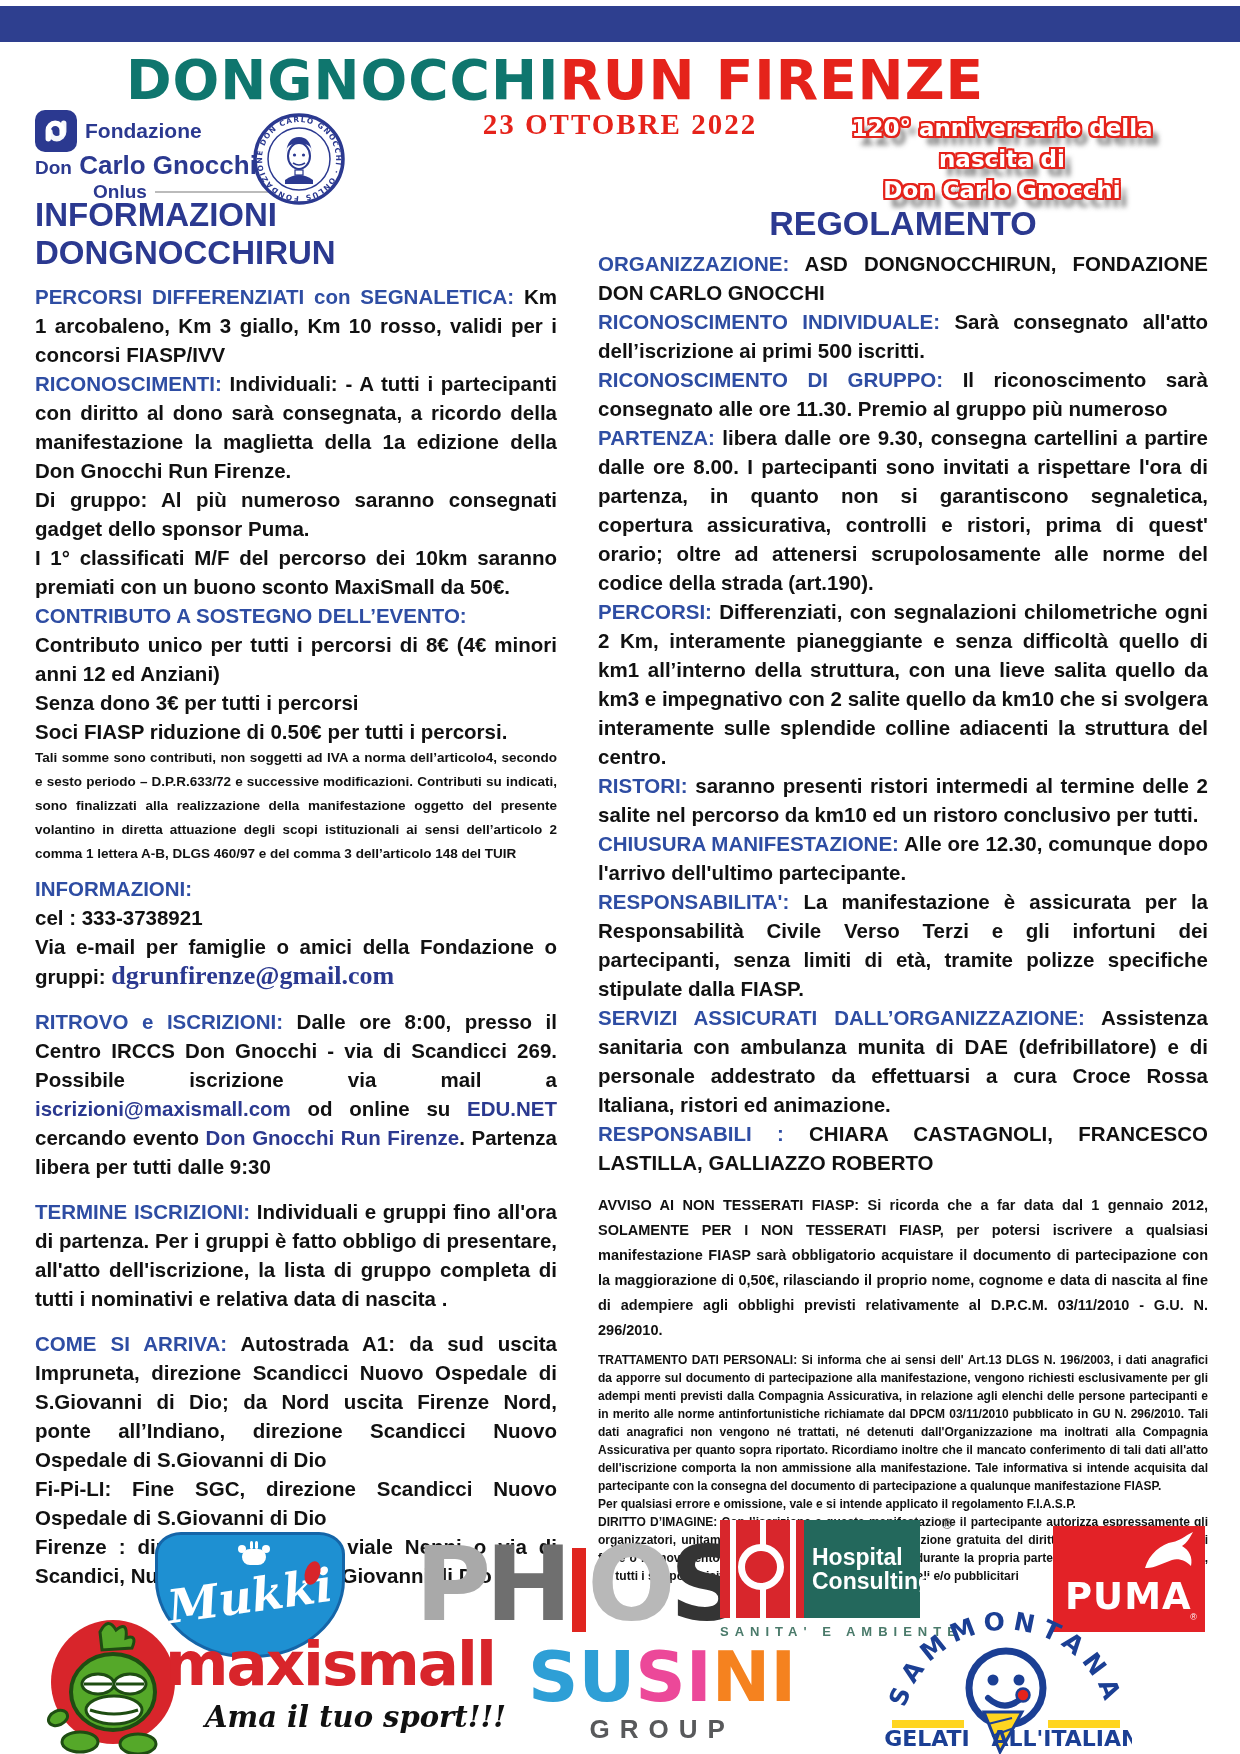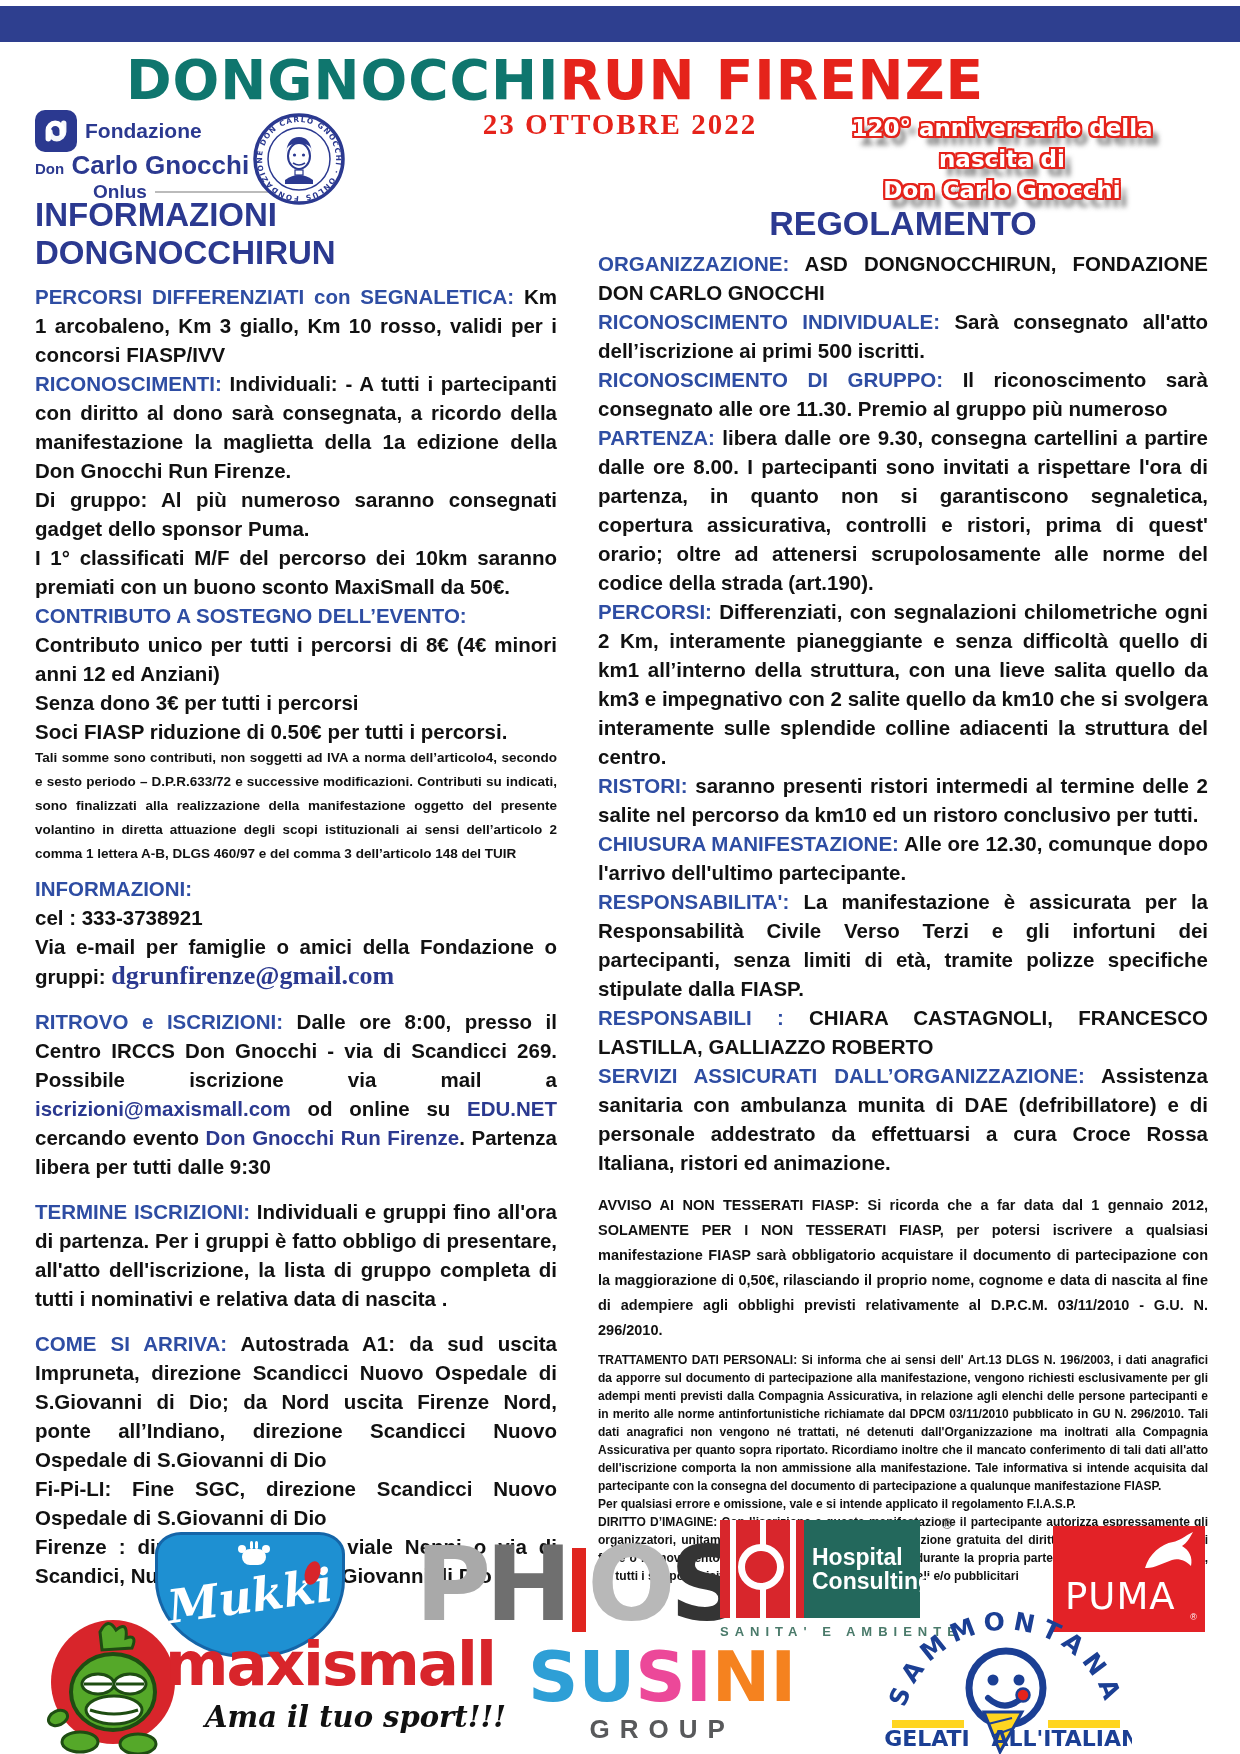--- a/index.html
+++ b/index.html
@@ -20,21 +20,21 @@
     font-family:"DejaVu Sans", sans-serif; font-weight:800; font-size:23px; line-height:31px; color:#ffffff;
     text-shadow:-2px -2px 0 #e5231b, 2px -2px 0 #e5231b, -2px 2px 0 #e5231b, 2px 2px 0 #e5231b,
                  0 -2px 0 #e5231b, 0 2px 0 #e5231b, -2px 0 0 #e5231b, 2px 0 0 #e5231b,
                  7px 9px 5px rgba(90,90,90,0.8); }
   
   .fond { position:absolute; left:35px; top:110px; color:#2b3990; }
   .fond .row1 { display:flex; align-items:center; gap:8px; }
   .fond .icon { width:42px; height:42px; background:#2b3990; border-radius:10px; display:flex; align-items:center; justify-content:center; }
   .fond .l1 { font-size:21px; font-weight:bold; }
   .fond .l2 { font-size:26px; font-weight:bold; margin-left:0px; margin-top:-2px; }
-  .fond .l2 .don { font-size:15px; }
+  .fond .l2 .don { font-size:19px; }
   .fond .l3 { font-size:19px; font-weight:bold; margin-left:58px; margin-top:0px; display:flex; align-items:center; gap:8px; }
   .fond .rule { display:inline-block; width:120px; height:2px; background:#bbb; }
   .seal { position:absolute; left:252px; top:112px; }
   
   .col { position:absolute; }
   .col-left  { left:35px;  top:196px; width:522px; }
   .col-right { left:598px; top:204px; width:610px; }
   .col-head { font-size:33px; font-weight:bold; color:#2b3990; margin:0 0 10px 0; letter-spacing:0px; }
   .col-right .col-head { text-align:center; font-size:34px; margin-bottom:6px; }
   .para { margin:0; text-align:justify; color:#111; }
@@ -62,21 +62,21 @@
   .hospital { left:720px; top:1520px; width:218px; }
   .hospital .blocks { display:flex; height:98px; position:relative; }
   .hospital .hredbox { width:84px; background:#d8262c; position:relative;
       background-image:repeating-linear-gradient(90deg,#d8262c 0 10px,#ffffff 10px 16px,#d8262c 16px 30px); }
   .hospital .ring { position:absolute; left:18px; top:24px; width:46px; height:46px; border:7px solid #fff; border-radius:50%; background:#d8262c; }
   .hospital .hgreen { width:116px; background:#23685c; color:#fff; display:flex; flex-direction:column; justify-content:center; padding-left:8px;
       font-weight:bold; font-size:23px; line-height:24px; }
   .hospital .reg { position:absolute; right:-14px; top:-4px; color:#555; font-size:14px; }
   .hospital .tagline { margin-top:6px; color:#4a7a6a; font-weight:bold; font-size:13px; letter-spacing:6px; white-space:nowrap; }
   .puma { left:1053px; top:1526px; width:152px; height:106px; background:#e32227; color:#fff; }
-  .puma .word { position:absolute; left:12px; bottom:14px; font-family:"DejaVu Sans", sans-serif; font-weight:400; font-size:37px; letter-spacing:1px; }
+  .puma .word { position:absolute; left:12px; bottom:14px; font-family:"DejaVu Sans", sans-serif; font-weight:700; font-size:37px; letter-spacing:1px; }
   .puma .reg { position:absolute; right:8px; bottom:10px; font-size:9px; }
   .puma svg { position:absolute; right:8px; top:6px; }
   .mascot { left:42px; top:1614px; }
   .maxitext { left:165px; top:1628px; color:#d8252b; font-family:"DejaVu Sans", sans-serif; font-weight:800; font-size:61px; letter-spacing:-2px; }
   .ama { left:205px; top:1700px; font-family:"DejaVu Serif", serif; font-style:italic; font-weight:bold; font-size:29px; color:#111; }
   .susini { left:528px; top:1642px; text-align:center; }
   .susini .word { font-family:"DejaVu Sans", sans-serif; font-weight:800; font-size:70px; line-height:70px; letter-spacing:0px; }
   .susini .c1 { color:#2e9fd6; } .susini .c2 { color:#ec4899; } .susini .c3 { color:#f5821f; }
   .susini .group { margin-top:2px; color:#58595b; font-weight:800; font-size:26px; letter-spacing:10px; }
   .sammontana { left:880px; top:1582px; }
@@ -161,22 +161,22 @@
   <h2 class="col-head">REGOLAMENTO</h2>
   <div id="right-paras">
       <p class="para body"><span class="run-blue">ORGANIZZAZIONE: </span><span class="run-black">ASD DONGNOCCHIRUN, FONDAZIONE DON CARLO GNOCCHI</span></p>
       <p class="para body"><span class="run-blue">RICONOSCIMENTO INDIVIDUALE: </span><span class="run-black">Sarà consegnato all'atto dell’iscrizione ai primi 500 iscritti.</span></p>
       <p class="para body"><span class="run-blue">RICONOSCIMENTO DI GRUPPO: </span><span class="run-black">Il riconoscimento sarà consegnato alle ore 11.30. Premio al gruppo più numeroso</span></p>
       <p class="para body"><span class="run-blue">PARTENZA: </span><span class="run-black">libera dalle ore 9.30, consegna cartellini a partire dalle ore 8.00. I partecipanti sono invitati a rispettare l'ora di partenza, in quanto non si garantiscono segnaletica, copertura assicurativa, controlli e ristori, prima di quest' orario; oltre ad attenersi scrupolosamente alle norme del codice della strada (art.190).</span></p>
       <p class="para body"><span class="run-blue">PERCORSI: </span><span class="run-black">Differenziati, con segnalazioni chilometriche ogni 2 Km, interamente pianeggiante e senza difficoltà quello di km1 all’interno della struttura, con una lieve salita quello da km3 e impegnativo con 2 salite quello da km10 che si svolgera interamente sulle splendide colline adiacenti la struttura del centro.</span></p>
       <p class="para body"><span class="run-blue">RISTORI: </span><span class="run-black">saranno presenti ristori intermedi al termine delle 2 salite nel percorso da km10 ed un ristoro conclusivo per tutti.</span></p>
       <p class="para body"><span class="run-blue">CHIUSURA MANIFESTAZIONE: </span><span class="run-black">Alle ore 12.30, comunque dopo l'arrivo dell'ultimo partecipante.</span></p>
       <p class="para body"><span class="run-blue">RESPONSABILITA': </span><span class="run-black">La manifestazione è assicurata per la Responsabilità Civile Verso Terzi e gli infortuni dei partecipanti, senza limiti di età, tramite polizze specifiche stipulate dalla FIASP.</span></p>
+      <p class="para body"><span class="run-blue">SERVIZI ASSICURATI DALL’ORGANIZZAZIONE: </span><span class="run-black">Assistenza sanitaria con ambulanza munita di DAE (defribillatore) e di personale addestrato da effettuarsi a cura Croce Rossa Italiana, ristori ed animazione.</span></p>
       <p class="para body"><span class="run-blue">RESPONSABILI : </span><span class="run-black">CHIARA CASTAGNOLI, FRANCESCO LASTILLA, GALLIAZZO ROBERTO</span></p>
-      <p class="para body"><span class="run-blue">SERVIZI ASSICURATI DALL’ORGANIZZAZIONE: </span><span class="run-black">Assistenza sanitaria con ambulanza munita di DAE (defribillatore) e di personale addestrato da effettuarsi a cura Croce Rossa Italiana, ristori ed animazione.</span></p>
       <p class="para notice gap"><span class="run-black">AVVISO AI NON TESSERATI FIASP: Si ricorda che a far data dal 1 gennaio 2012, SOLAMENTE PER I NON TESSERATI FIASP, per potersi iscrivere a qualsiasi manifestazione FIASP sarà obbligatorio acquistare il documento di partecipazione con la maggiorazione di 0,50€, rilasciando il proprio nome, cognome e data di nascita al fine di adempiere agli obblighi previsti relativamente al D.P.C.M. 03/11/2010 - G.U. N. 296/2010.</span></p>
       <p class="para fine gap-sm"><span class="run-black">TRATTAMENTO DATI PERSONALI: Si informa che ai sensi dell' Art.13 DLGS N. 196/2003, i dati anagrafici da apporre sul documento di partecipazione alla manifestazione, vengono richiesti esclusivamente per gli adempi menti previsti dalla Compagnia Assicurativa, in relazione agli elenchi delle persone partecipanti e in merito alle norme antinfortunistiche richiamate dal DPCM 03/11/2010 pubblicato in GU N. 296/2010. Tali dati anagrafici non vengono né trattati, né detenuti dall'Organizzazione ma inoltrati alla Compagnia Assicurativa per quanto sopra riportato. Ricordiamo inoltre che il mancato conferimento di tali dati all'atto dell'iscrizione comporta la non ammissione alla manifestazione. Tale informativa si intende acquisita dal partecipante con la consegna del documento di partecipazione a qualunque manifestazione FIASP.</span></p>
       <p class="para fine"><span class="run-black">Per qualsiasi errore e omissione, vale e si intende applicato il regolamento F.I.A.S.P.</span></p>
       <p class="para fine"><span class="run-black">DIRITTO D’IMAGINE: Con l’iscrizione a questa manifestazione il partecipante autorizza espressamente gli organizzatori, unitamente ai media partners, all’acquisizione gratuita del diritto di utilizzare le immagini fisse o in movimento che eventualmente lo ritraggono durante la propria partecipazione a questo evento, su tutti i supporti visivi, nonché sui materiali promozionali e/o pubblicitari</span></p>
     </div>
 </div>
 
 <div class="sp mukki">
   <span class="cow">
     <svg width="36" height="26" viewBox="0 0 36 26">

